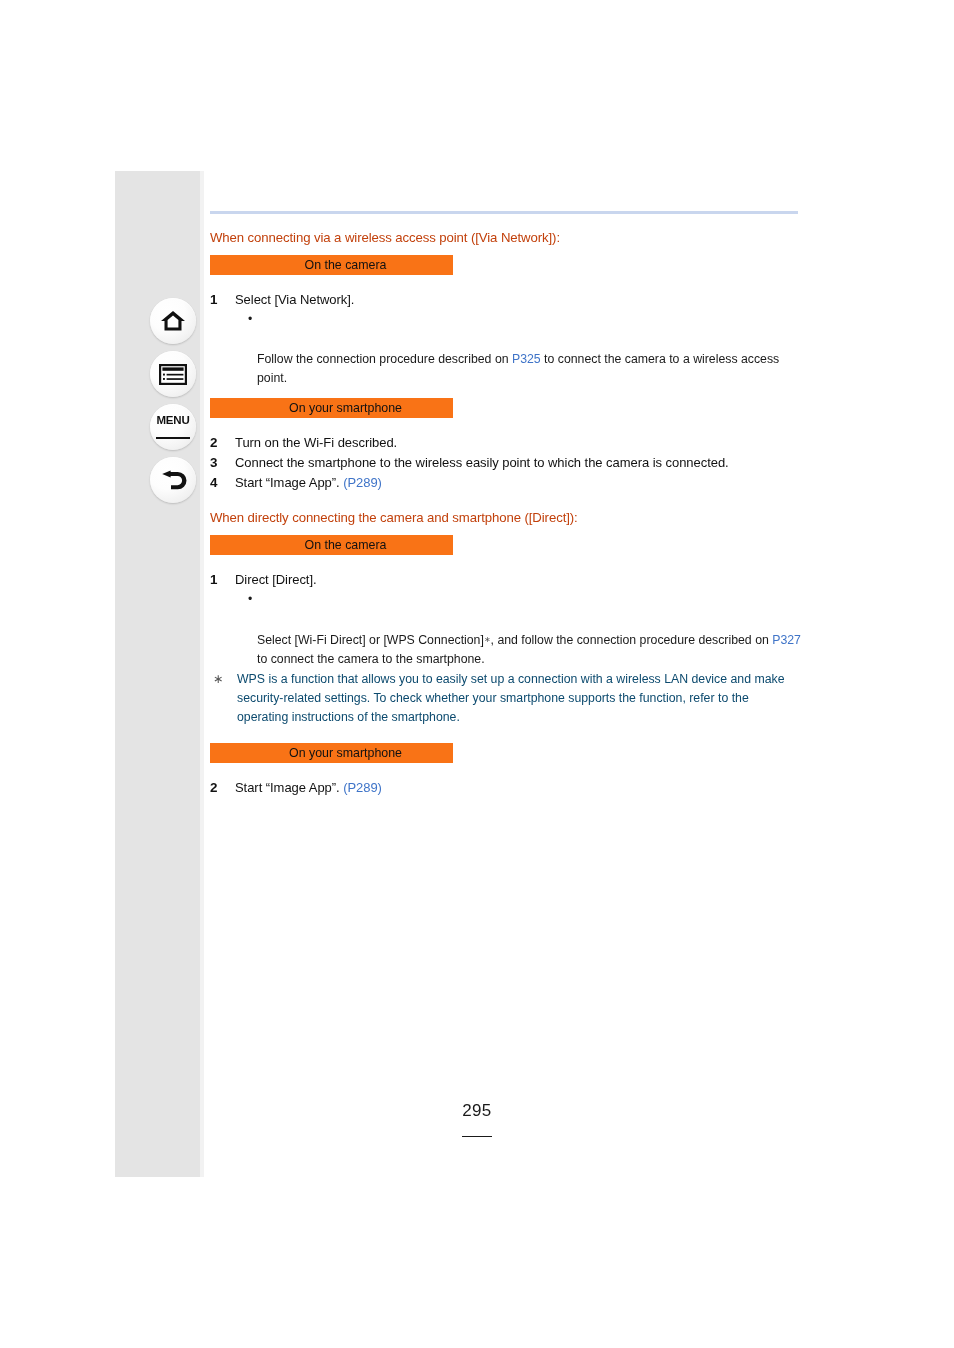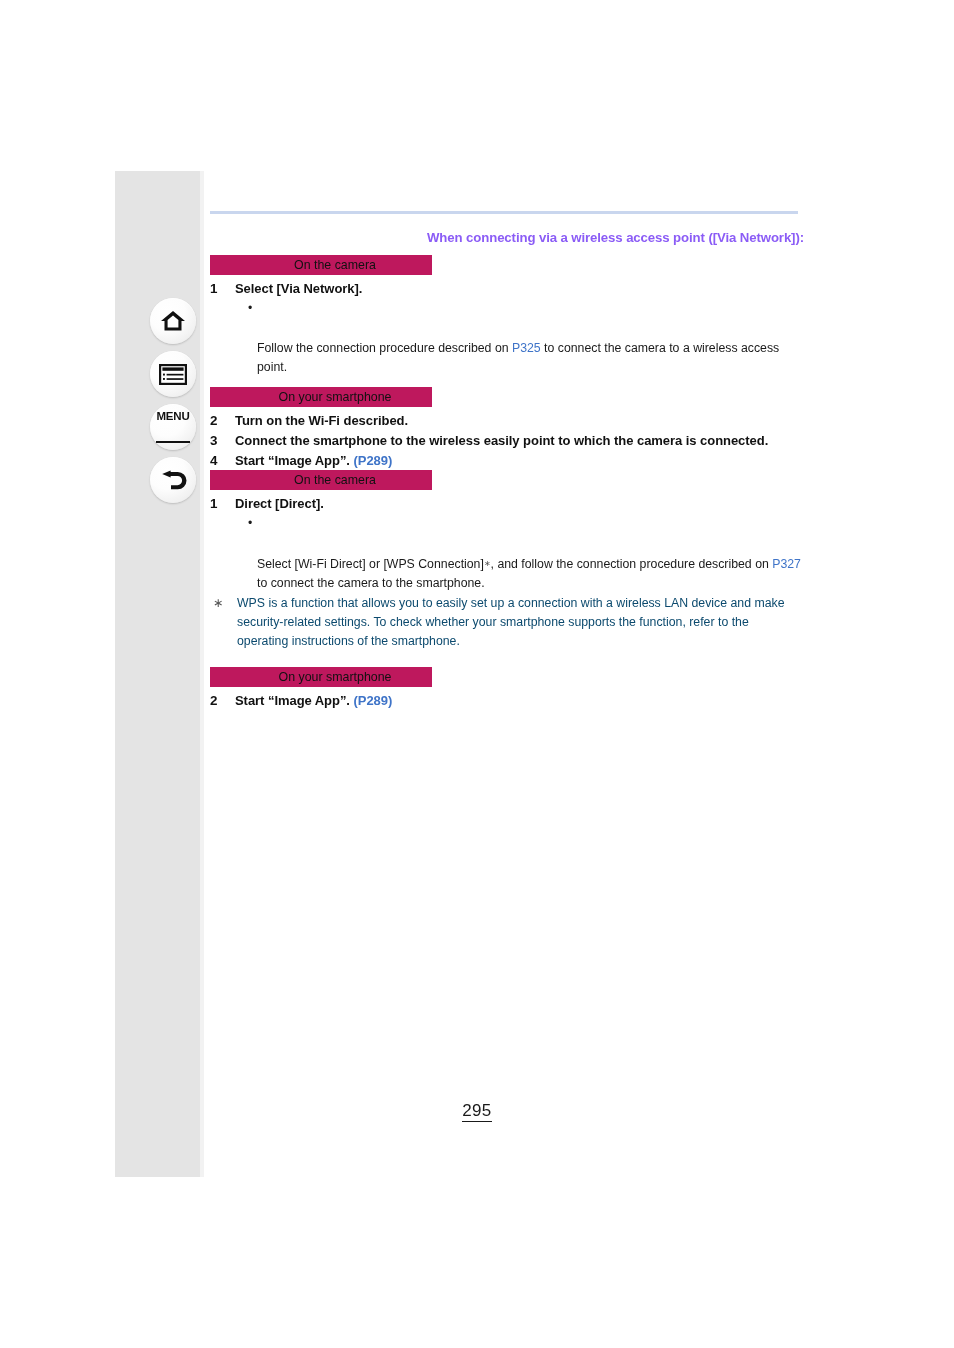--- a/index.html
+++ b/index.html
@@ -53,21 +53,21 @@
     cursor: pointer;
   }
   .nav-btn svg { display: block; }
   .nav-btn .menu-word {
     font-family: "Liberation Sans", sans-serif;
     font-size: 11.5px;
     font-weight: 700;
     letter-spacing: -0.2px;
     color: #111;
     border-bottom: 2px solid #111;
-    padding-bottom: 19px;
+    padding-bottom: 10px;
     line-height: 1;
   }
 
   
   .content {
     position: absolute;
     left: 210px;
     top: 206px;
     width: 594px;
   }
@@ -80,59 +80,58 @@
   }
   .crumb-rule {
     margin-top: 5px;
     height: 3px;
     background: #c9d6ee;
     width: 588px;
   }
 
   .section-heading {
     font-size: 13.2px;
-    font-weight: 700;
-    color: #8b5cf6;
+    font-weight: 400;
+    color: #c2410c;
     letter-spacing: -0.1px;
     margin-top: 16px;
     margin-bottom: 9px;
     line-height: 16px;
-    text-align: right;
   }
   .section-heading.second { margin-top: 18px; }
 
   .device-label {
-    width: 222px;
-    background: #be185d;
+    width: 243px;
+    background: #f97316;
     font-size: 12.4px;
     color: #111111;
     line-height: 20px;
     height: 20px;
     text-align: center;
     padding-left: 28px;
     box-sizing: border-box;
-    margin-bottom: 4px;
+    margin-bottom: 15px;
   }
 
   .step {
     display: flex;
     align-items: flex-start;
     margin-top: 1px;
   }
   .step-num {
     width: 25px;
     flex: 0 0 25px;
     font-size: 13.4px;
     font-weight: 700;
     color: #111111;
     line-height: 19px;
   }
   .step-text {
     font-size: 13px;
-    font-weight: 700;
+    font-weight: 400;
     color: #111111;
     line-height: 19px;
     letter-spacing: -0.05px;
   }
 
   .bullet {
     display: flex;
     align-items: flex-start;
     margin-left: 38px;
     margin-top: 1px;
@@ -188,21 +187,21 @@
     left: 0;
     top: 1101px;
     width: 954px;
     text-align: center;
     font-size: 17px;
     color: #1a1a1a;
     letter-spacing: 0.3px;
   }
   .page-number span {
     border-bottom: 1.6px solid #1a1a1a;
-    padding-bottom: 1px;
+    padding-bottom: 16px;
   }
 </style>
 </head>
 <body>
 
 <div class="sidebar-band"></div>
 <div class="sidebar-band-edge"></div>
 
 <div class="nav-buttons">
 
@@ -275,20 +274,21 @@
   <div class="step">
     <div class="step-num">3</div>
     <div class="step-text">Connect the smartphone to the wireless easily point to which the camera is connected.</div>
   </div>
 
   <div class="step">
     <div class="step-num">4</div>
     <div class="step-text"><span>Start “Image App”.</span>&nbsp;<span class="link">(P289)</span></div>
   </div>
 
+  <div class="section-heading second">When directly connecting the camera and smartphone ([Direct]):</div>
 
   <div class="device-label">On the camera</div>
 
   <div class="step">
     <div class="step-num">1</div>
     <div class="step-text">Direct [Direct].</div>
   </div>
 
   <div class="bullet">
     <div class="bullet-dot">•</div>

